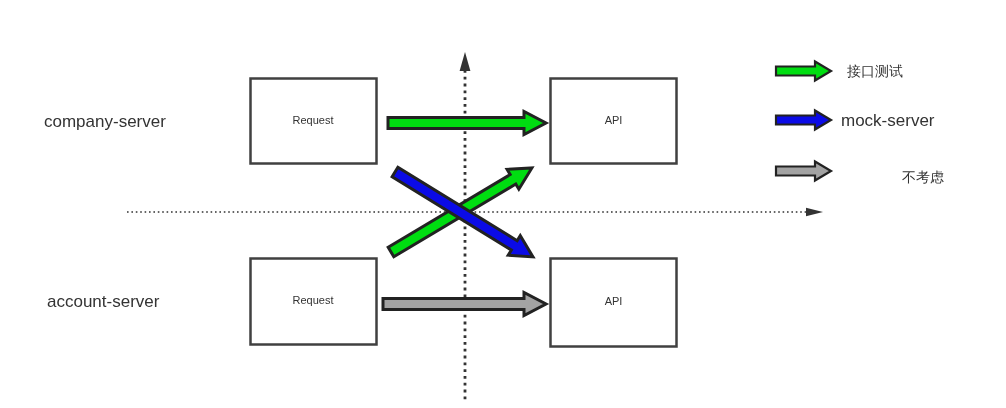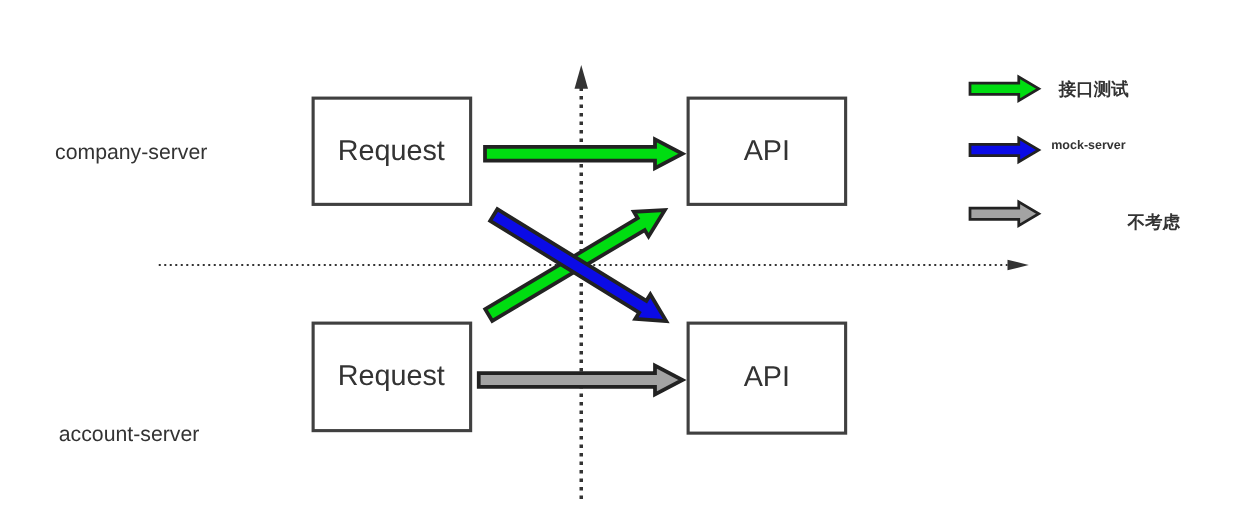--- a/index.html
+++ b/index.html
@@ -26,28 +26,27 @@
     white-space: nowrap;
     line-height: 1.2;
   }
   .lane-label {
     font-size: 17px;
   }
   .box-label {
     display: flex;
     align-items: center;
     justify-content: center;
-    font-size: 23px;
+    font-size: 11px;
   }
   .legend-label {
     font-size: 14px;
-    font-weight: bold;
   }
   .legend-label.en {
-    font-size: 10px;
+    font-size: 17px;
   }
 </style>
 </head>
 <body>
 
 <div class="canvas">
 
   <svg width="1006" height="408" viewBox="0 0 1006 408">
 
     <line x1="465" y1="70" x2="465" y2="402" fill="none" stroke-width="2.8" stroke-dasharray="2.8 4" stroke="#333333"></line>
@@ -68,21 +67,21 @@
     <rect x="550.5" y="78.5" width="126" height="85" stroke-width="2.5" fill="#ffffff" stroke="#404040"></rect>
     <rect x="250.5" y="258.5" width="126" height="86" stroke-width="2.5" fill="#ffffff" stroke="#404040"></rect>
     <rect x="550.5" y="258.5" width="126" height="88" stroke-width="2.5" fill="#ffffff" stroke="#404040"></rect>
 
     <polygon points="776,66.5 815,66.5 815,61.5 831,71 815,80.5 815,75.5 776,75.5" stroke-width="2.2" stroke-linejoin="miter" fill="#00dd11" stroke="#222222"></polygon>
     <polygon points="776,115.5 815,115.5 815,110.5 831,120 815,129.5 815,124.5 776,124.5" stroke-width="2.2" stroke-linejoin="miter" fill="#0b0be6" stroke="#222222"></polygon>
     <polygon points="776,166.5 815,166.5 815,161.5 831,171 815,180.5 815,175.5 776,175.5" stroke-width="2.2" stroke-linejoin="miter" fill="#a3a3a3" stroke="#222222"></polygon>
   </svg>
 
   <div class="txt lane-label" style="left:44px; top:112px;text-align:center;">company-server</div>
-  <div class="txt lane-label" style="left:47px; top:292px;margin-top:46px;">account-server</div>
+  <div class="txt lane-label" style="left:47px; top:292px;">account-server</div>
 
   <div class="txt box-label" style="left:250px; top:78px; width:126px; height:85px;">Request</div>
   <div class="txt box-label" style="left:550px; top:78px; width:127px; height:85px;">API</div>
   <div class="txt box-label" style="left:250px; top:258px; width:126px; height:86px;">Request</div>
   <div class="txt box-label" style="left:550px; top:258px; width:127px; height:88px;">API</div>
 
   <div class="txt legend-label" style="left:847px; top:63px;">接口测试</div>
   <div class="txt legend-label en" style="left:841px; top:111px;">mock-server</div>
   <div class="txt legend-label" style="left:855px; top:169px;margin-left:47px;">不考虑</div>
 

